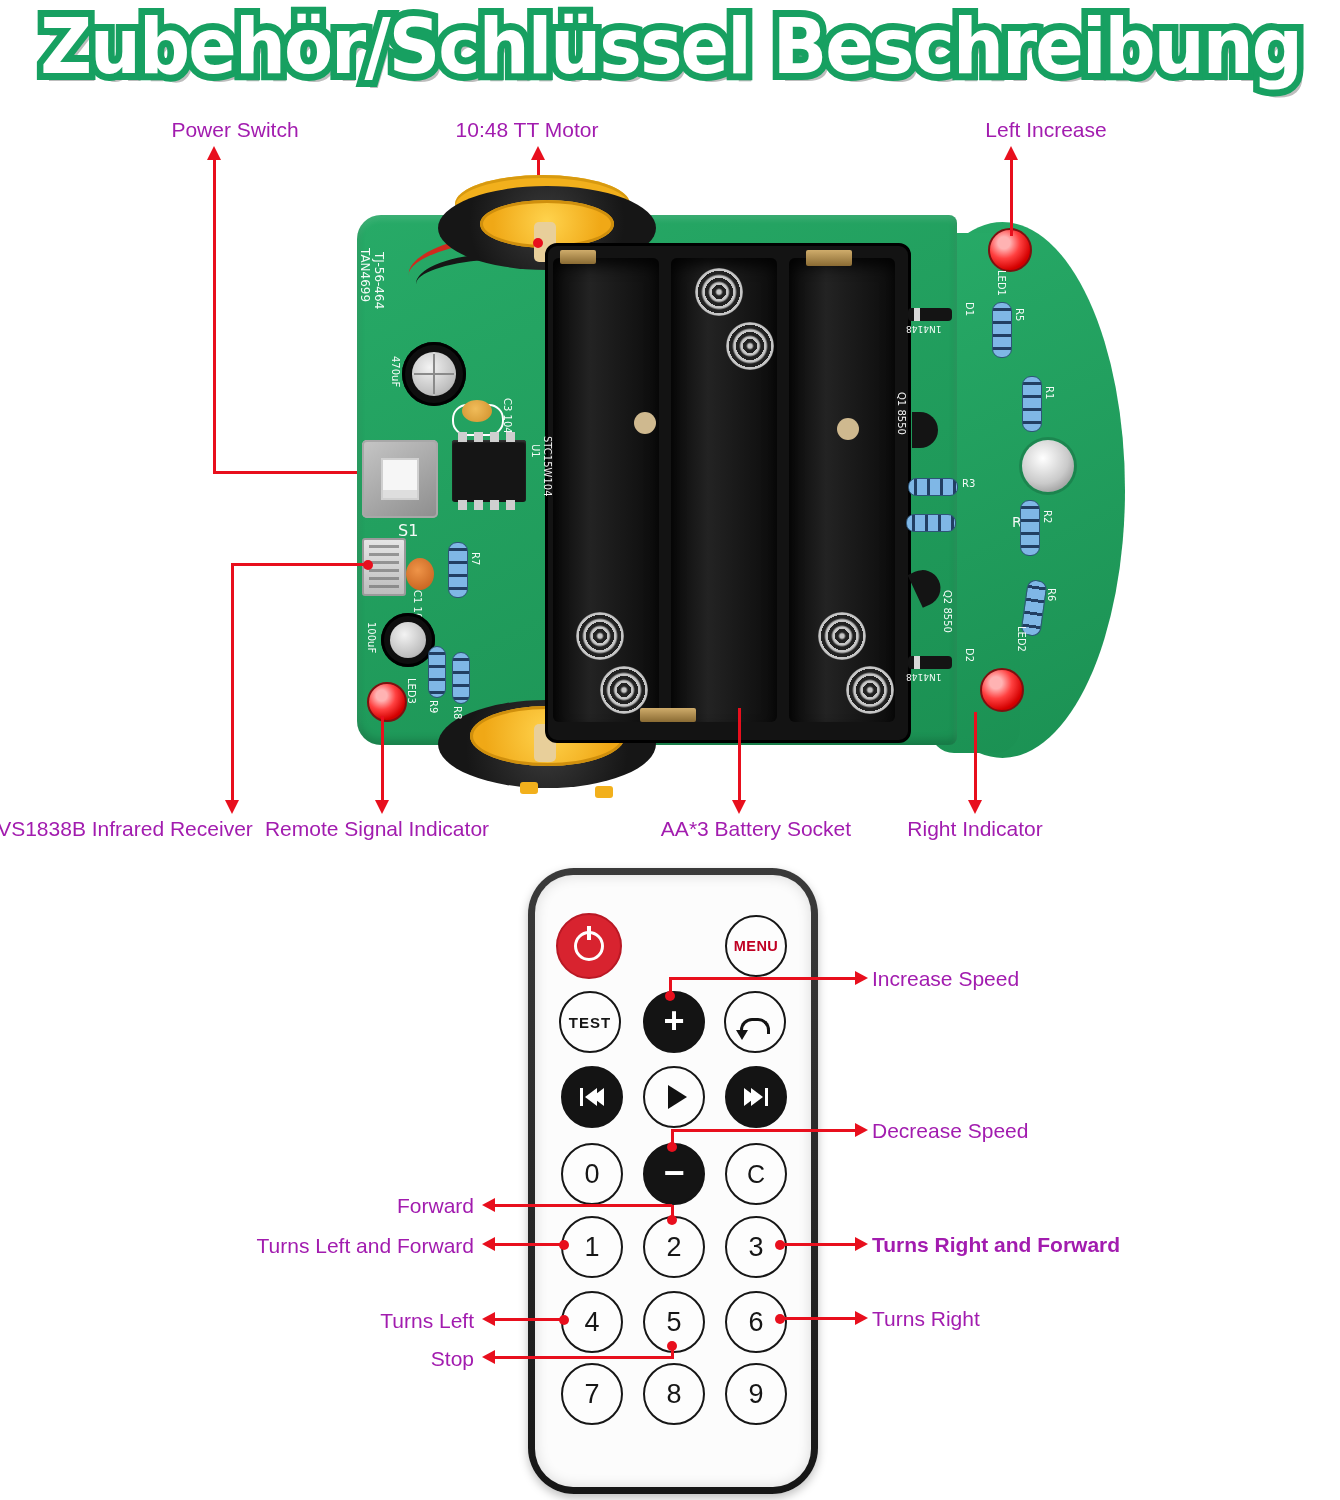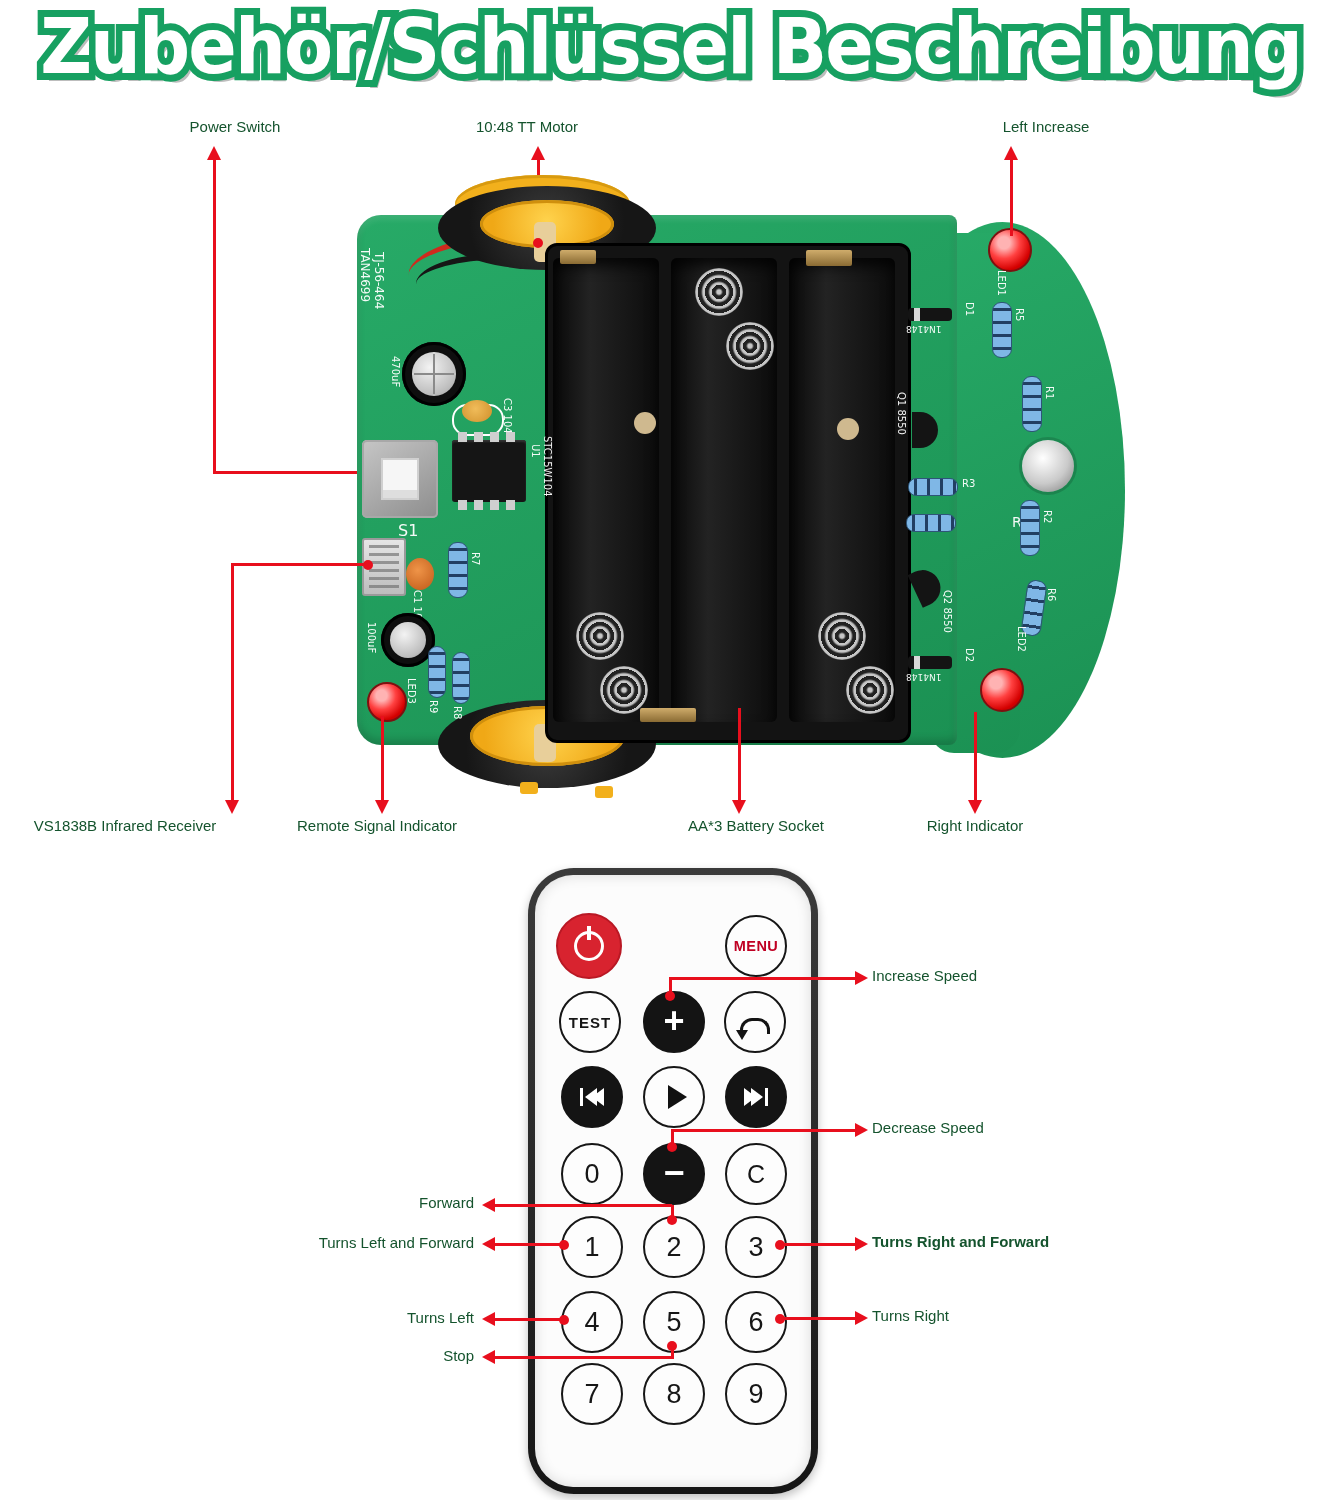--- a/index.html
+++ b/index.html
@@ -6,21 +6,21 @@
   html,body{margin:0;padding:0;background:#fff;}
   #stage{position:relative;width:1340px;height:1500px;background:#fff;overflow:hidden;
          font-family:"Liberation Sans",sans-serif;color:#1c1c1c;}
   
   .title-layer{position:absolute;left:0;right:0;top:2px;text-align:center;
     font-family:"DejaVu Sans",sans-serif;font-weight:800;font-size:76px;letter-spacing:-2px;
     transform:scaleX(.94);transform-origin:center;white-space:nowrap;}
   .title-stroke{-webkit-text-stroke:14px #17a061;color:#17a061;text-shadow:6px 8px 0 #bdbdbd;}
   .title-fill{color:#ffffff;}
   
-  .lbl{position:absolute;font-size:15px;color:#14532d;white-space:nowrap;}
+  .lbl{position:absolute;font-size:21px;color:#a21caf;white-space:nowrap;}
   .lbl.center{transform:translateX(-50%);}
   .lbl.ralign{text-align:right;}
   
   .hl{position:absolute;height:3px;background:var(--red);}
   .vl{position:absolute;width:3px;background:var(--red);}
   .dot{position:absolute;width:10px;height:10px;border-radius:50%;background:var(--red);}
   .ah{position:absolute;width:0;height:0;}
   .ah-up{border-left:7px solid transparent;border-right:7px solid transparent;border-bottom:14px solid var(--red);}
   .ah-down{border-left:7px solid transparent;border-right:7px solid transparent;border-top:14px solid var(--red);}
   .ah-left{border-top:7px solid transparent;border-bottom:7px solid transparent;border-right:13px solid var(--red);}

